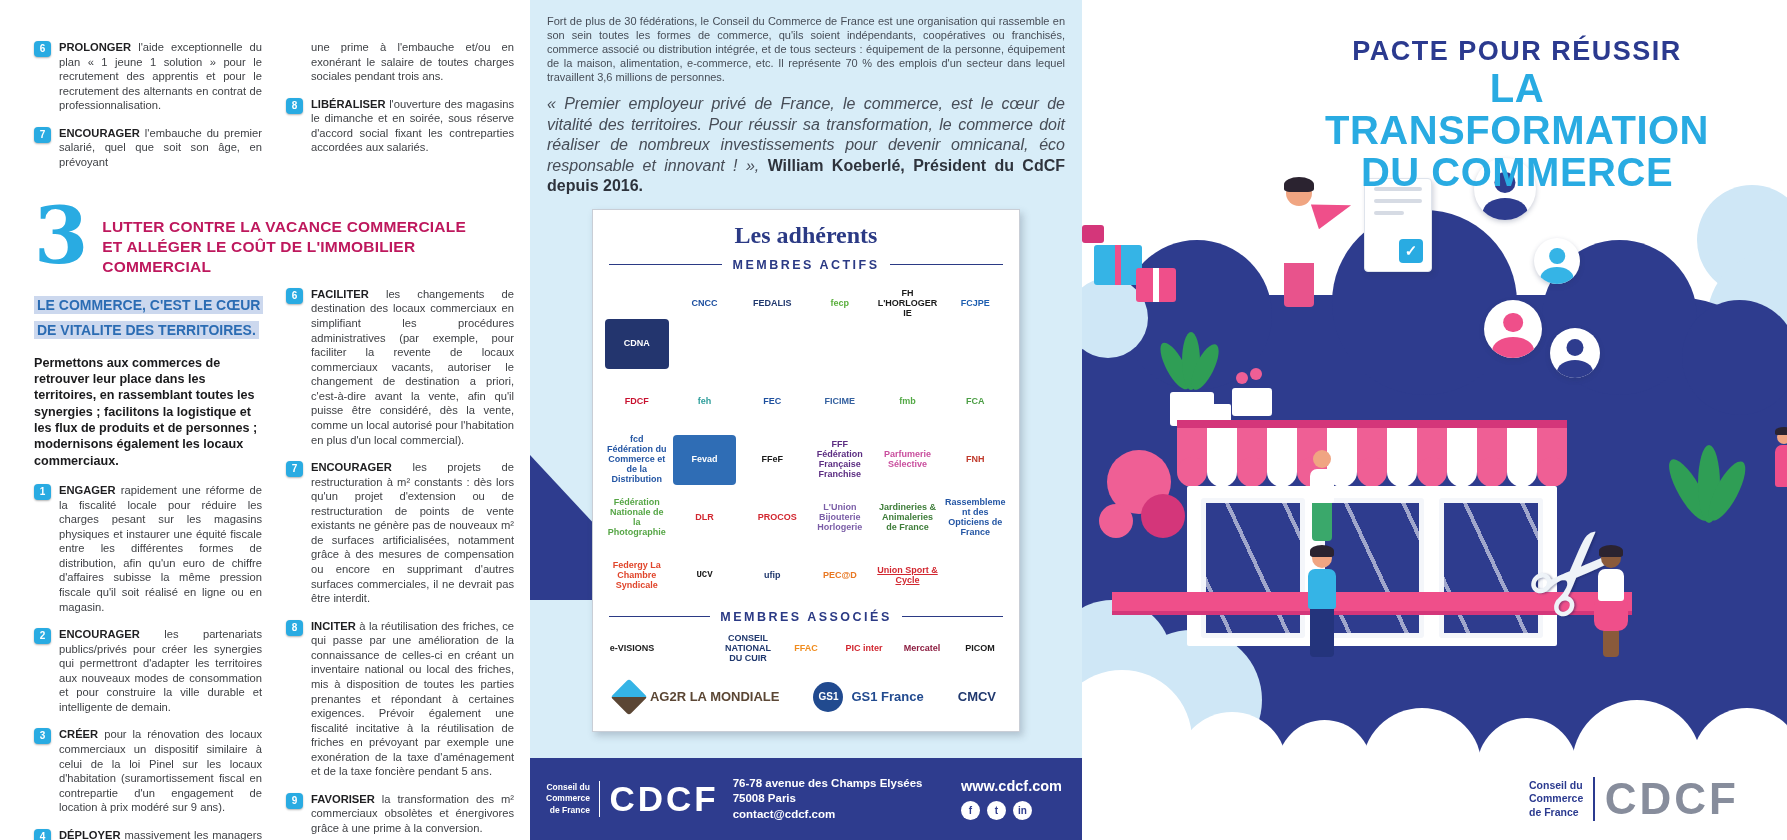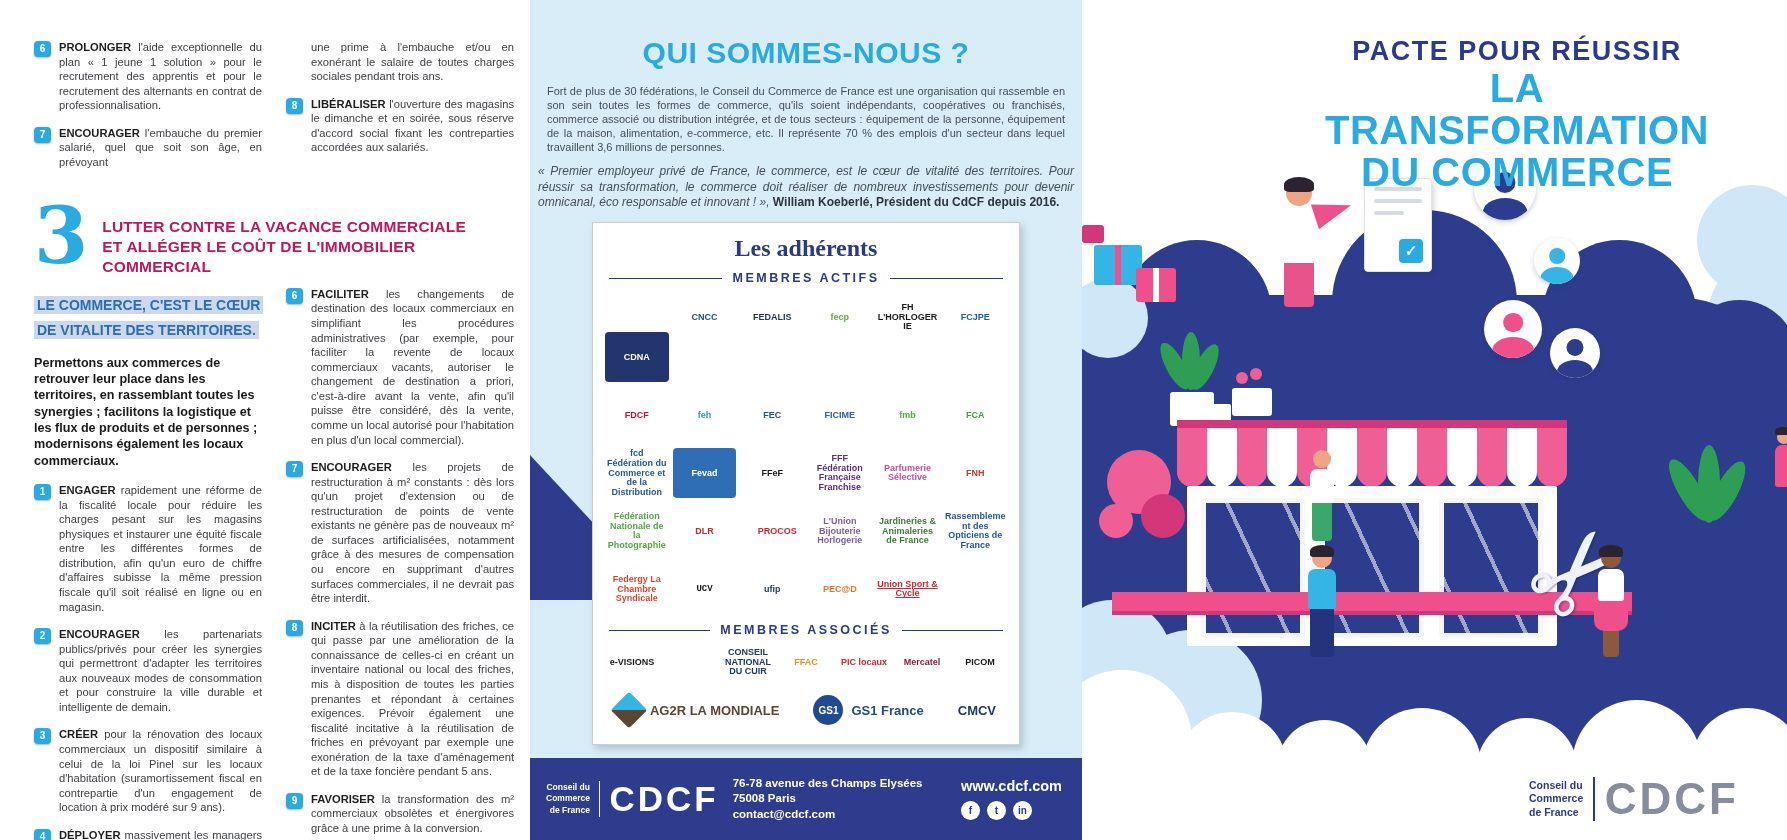--- a/index.html
+++ b/index.html
@@ -21,21 +21,21 @@
   .highlight-wrap{margin:6px 0 12px 0;line-height:1.55;}
   .highlight{display:inline;background:#ccd8ee;color:#2b6cb3;font-weight:800;font-size:14px;padding:1px 3px;
              box-decoration-break:clone;-webkit-box-decoration-break:clone;}
   .intro{font-weight:bold;color:#1a1a1c;font-size:12.6px;line-height:1.3;margin:0 0 14px 0;}
 
   
   .panel-middle{width:552px;flex:0 0 552px;background:#d8edf8;position:relative;box-sizing:border-box;}
   .mid-wedge{position:absolute;left:0;top:455px;z-index:1;}
   .qsn-title{margin:36px 16px 0;text-align:center;color:#29abe2;font-size:30px;font-weight:800;letter-spacing:.5px;}
   .qsn-intro{margin:14px 17px 0;font-size:11px;color:#474d57;text-align:justify;line-height:1.28;}
-  .qsn-quote{margin:10px 8px 0;font-size:12px;color:#474d57;text-align:justify;line-height:1.28;font-style:italic;}
+  .qsn-quote{margin:10px 17px 0;font-size:16px;color:#474d57;text-align:justify;line-height:1.28;font-style:italic;}
   .qsn-quote b{font-style:normal;color:#2e333c;}
   .card{position:relative;z-index:2;margin:12px auto 0;width:428px;background:#fff;border:1px solid #c9ced6;
         box-shadow:3px 4px 7px rgba(60,70,90,.25);padding:10px 12px 12px;box-sizing:border-box;}
   .adh-title{font-family:"Liberation Serif",serif;font-weight:bold;color:#2b3a85;font-size:24px;text-align:center;margin:2px 0 0;}
   .divider{display:flex;align-items:center;gap:10px;color:#2b3a85;font-size:12.5px;letter-spacing:2.5px;margin:9px 4px 7px;font-weight:600;}
   .rule{flex:1;height:1px;background:#2b3a85;}
   .logo-grid{display:grid;grid-template-columns:repeat(6,1fr);column-gap:4px;row-gap:8px;}
   .logo-grid.assoc{grid-template-columns:repeat(7,1fr);}
   .logo-cell{height:48px;display:flex;align-items:center;justify-content:center;border-radius:4px;padding:1px;}
   .logo-grid.assoc .logo-cell{height:34px;}
@@ -203,21 +203,20 @@
           </div>
       </div>
     </div>
   </div>
 
   <div class="panel-middle">
     <svg class="mid-wedge" width="135" height="145">
       <polygon points="0,0 135,145 0,145" fill="#2e3c8e"></polygon>
     </svg>
 
-    <div class="qsn-title">QUI SOMMES-NOUS ?</div>
     <p class="qsn-intro">Fort de plus de 30 fédérations, le Conseil du Commerce de France est une organisation qui rassemble en son sein toutes les formes de commerce, qu'ils soient indépendants, coopératives ou franchisés, commerce associé ou distribution intégrée, et de tous secteurs : équipement de la personne, équipement de la maison, alimentation, e-commerce, etc. Il représente 70 % des emplois d'un secteur dans lequel travaillent 3,6 millions de personnes.</p>
     <p class="qsn-quote"><span>« Premier employeur privé de France, le commerce, est le cœur de vitalité des territoires. Pour réussir sa transformation, le commerce doit réaliser de nombreux investissements pour devenir omnicanal, éco responsable et innovant ! », </span><b>William Koeberlé, Président du CdCF depuis 2016.</b></p>
 
     <div class="card">
       <div class="adh-title">Les adhérents</div>
       <div class="divider">
         <span class="rule"></span>
         <span>MEMBRES ACTIFS</span>
         <span class="rule"></span>
       </div>
@@ -356,21 +355,21 @@
 
           <div class="logo-cell">
             <span style="color: rgb(32, 56, 110);">CONSEIL NATIONAL DU CUIR</span>
           </div>
 
           <div class="logo-cell">
             <span style="color: rgb(240, 140, 30);">FFAC</span>
           </div>
 
           <div class="logo-cell">
-            <span style="color: rgb(210, 39, 48);">PIC locaux</span>
+            <span style="color: rgb(210, 39, 48);">PIC inter</span>
           </div>
 
           <div class="logo-cell">
             <span style="color: rgb(140, 29, 64);">Mercatel</span>
           </div>
 
           <div class="logo-cell">
             <span style="color: rgb(26, 26, 26);">PICOM</span>
           </div>
         </div>

